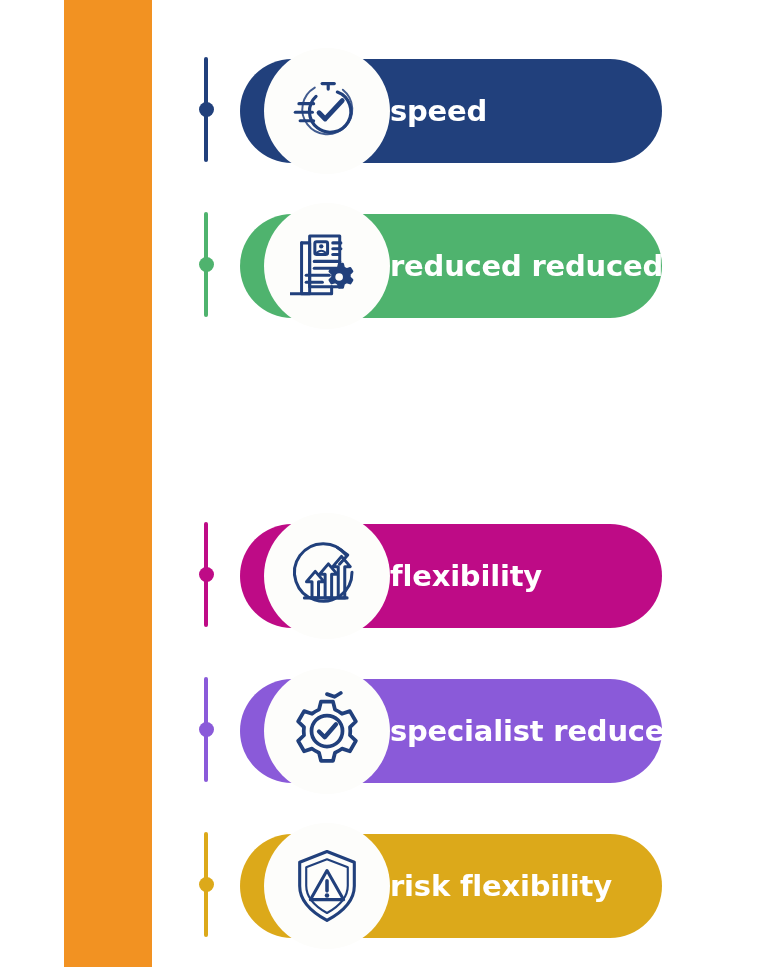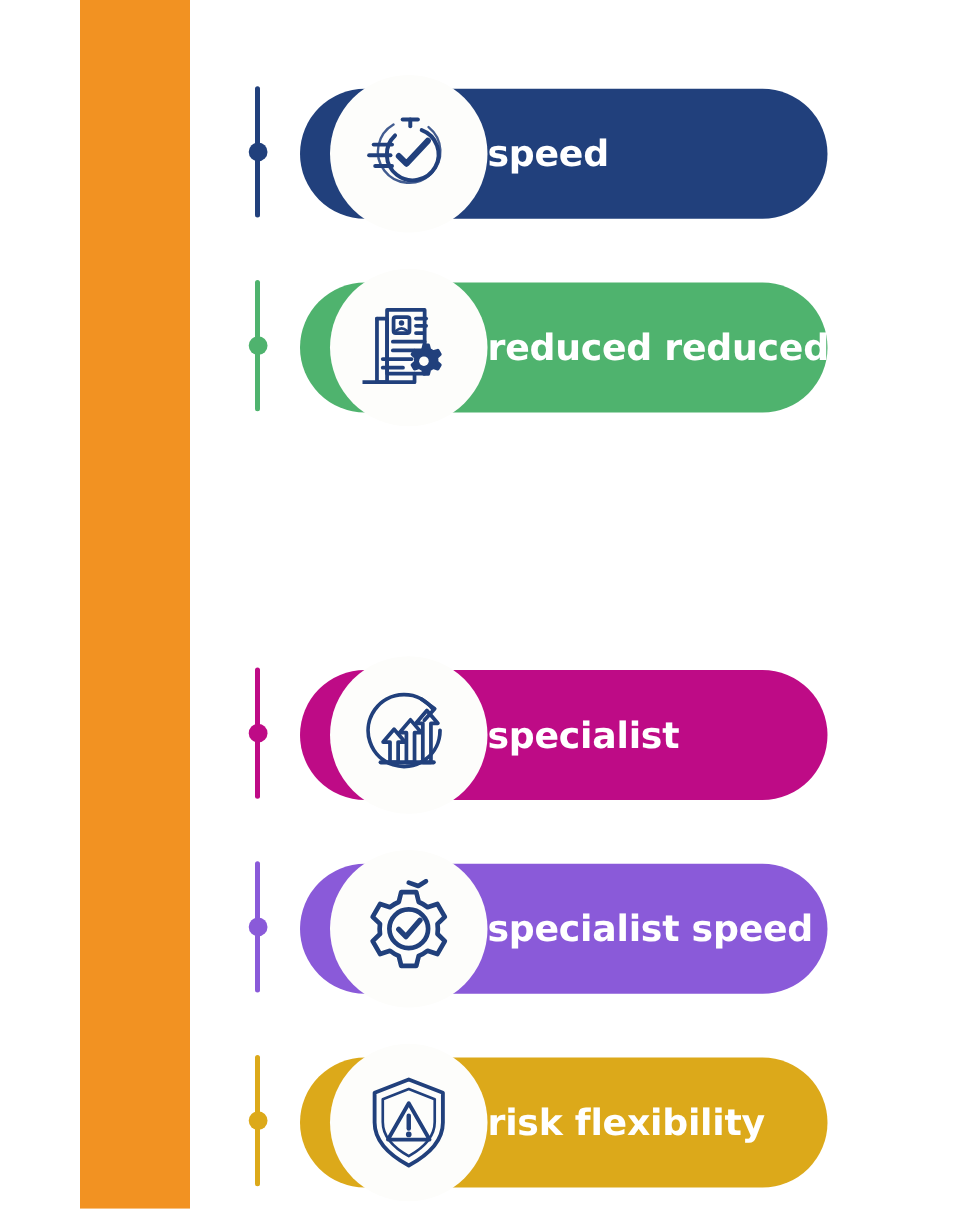--- a/index.html
+++ b/index.html
@@ -21,21 +21,21 @@
     left: 64px;
     top: 0;
     width: 88px;
     height: 967px;
   }
 
   
   #rows {
     position: absolute;
     left: 0;
-    top: 16px;
+    top: 4px;
     width: 768px;
     height: 807px;
   }
 
   .row {
     position: absolute;
     left: 0;
     width: 768px;
     height: 155px;
   }
@@ -171,37 +171,37 @@
       <div class="badge">
         <svg width="80" height="80" viewBox="0 0 64 64" fill="none" stroke="currentColor" stroke-width="2.6" stroke-linecap="round" stroke-linejoin="round" style="color: rgb(33, 64, 124);">
     <path d="M47.5 15.5 A23 23 0 1 0 52 29" stroke-width="2.4"></path>
     <path d="M40 9 l8.6 6.2 l-6.6 7.4" stroke-width="2.4"></path>
     <path d="M14 49.5 h34"></path>
     <path d="M20 49.5 v-13 l-4.4 0 l7 -8.2 l7 8.2 l-4.4 0 v13 z" stroke-width="2.4"></path>
     <path d="M30.5 49.5 v-19 l-4.4 0 l7 -8.2 l7 8.2 l-4.4 0 v19 z" stroke-width="2.4"></path>
     <path d="M41 49.5 v-25 l-4.4 0 l7 -8.2 l7 8.2 l-4.4 0 v25 z" stroke-width="2.4"></path>
   </svg>
       </div>
-      <div class="label">specialist</div>
+      <div class="label">flexibility</div>
     </div>
     <div class="row" style="top: 648px;">
       <div class="marker">
         <div class="marker-line" style="background: rgb(138, 90, 217);"></div>
         <div class="marker-dot" style="background: rgb(138, 90, 217);"></div>
       </div>
       <div class="pill" style="background: rgb(138, 90, 217);"></div>
       <div class="badge">
         <svg width="80" height="80" viewBox="0 0 64 64" fill="none" stroke="currentColor" stroke-width="3" stroke-linecap="round" stroke-linejoin="round" style="color: rgb(33, 64, 124);">
     <path d="M32 2.5 l6.1 2.1 l4.9 -3.0 M32 2.5"></path>
     <path d="M27.2 3.5 h9.6 l1.6 6.4 a23 23 0 0 1 5.6 3.3 l6.3 -2.1 l4.8 8.3 l-4.7 4.5 a23 23 0 0 1 0 6.5 l4.7 4.5 l-4.8 8.3 l-6.3 -2.1 a23 23 0 0 1 -5.6 3.3 l-1.6 6.4 h-9.6 l-1.6 -6.4 a23 23 0 0 1 -5.6 -3.3 l-6.3 2.1 l-4.8 -8.3 l4.7 -4.5 a23 23 0 0 1 0 -6.5 l-4.7 -4.5 l4.8 -8.3 l6.3 2.1 a23 23 0 0 1 5.6 -3.3 z" transform="translate(0,5)"></path>
     <circle cx="32" cy="32" r="12.4" stroke-width="3"></circle>
     <path d="M25.6 32.4 l4.6 4.6 l9 -10.4" stroke-width="3.4"></path>
   </svg>
       </div>
-      <div class="label">specialist speed</div>
+      <div class="label">specialist reduced</div>
     </div>
     <div class="row" style="top: 803px;">
       <div class="marker">
         <div class="marker-line" style="background: rgb(220, 169, 26);"></div>
         <div class="marker-dot" style="background: rgb(220, 169, 26);"></div>
       </div>
       <div class="pill" style="background: rgb(220, 169, 26);"></div>
       <div class="badge">
         <svg width="76" height="76" viewBox="0 0 64 64" fill="none" stroke="currentColor" stroke-width="2.6" stroke-linecap="round" stroke-linejoin="round" style="color: rgb(33, 64, 124);">
     <path d="M32 3 L55 12 v20 c0 13 -11 22.5 -23 29 C20 54.5 9 45 9 32 V12 z"></path>

